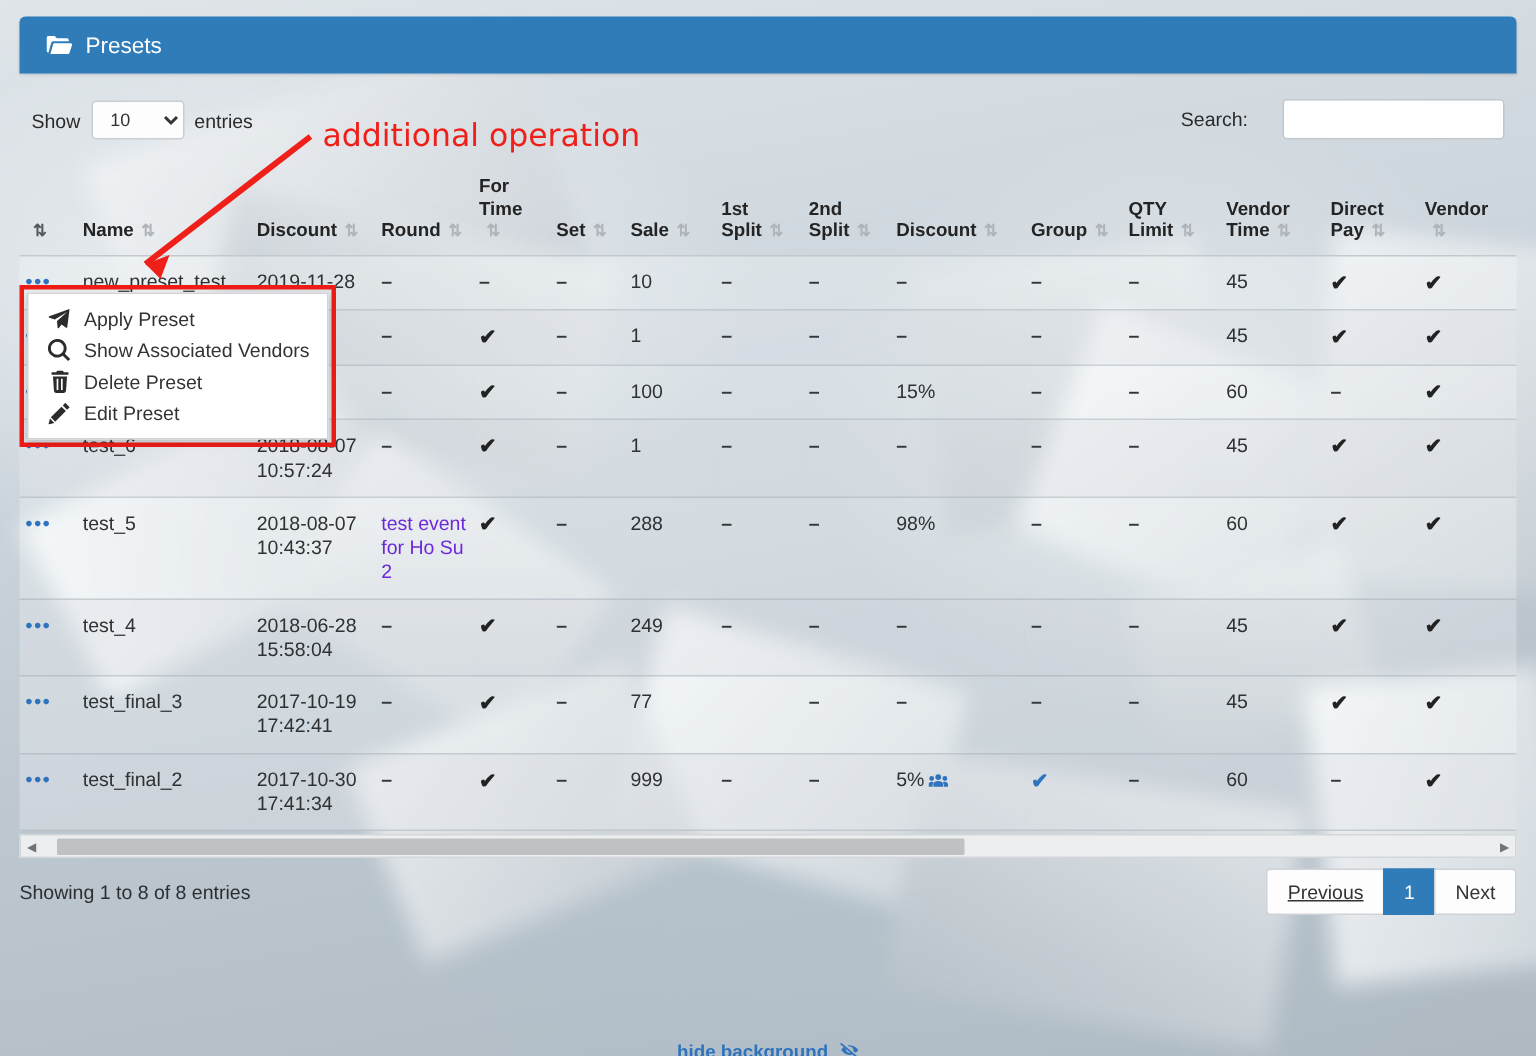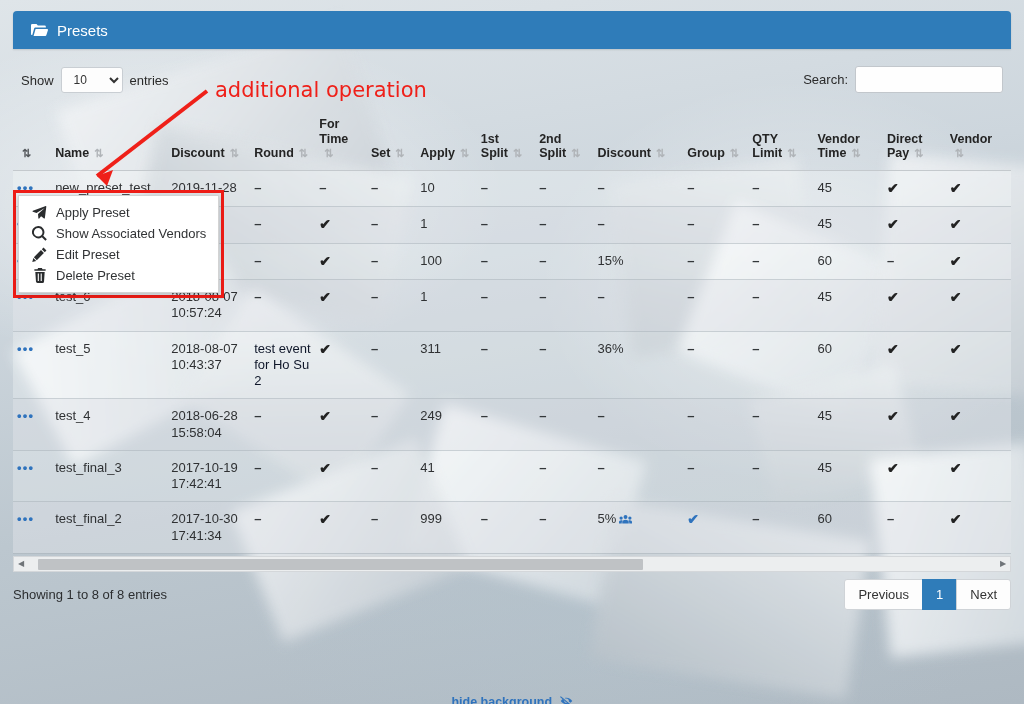--- a/index.html
+++ b/index.html
@@ -66,21 +66,21 @@
   select.len-select {
     font-family: "Liberation Sans", sans-serif;
     font-size: 12px;
     padding: 3px 4px 3px 8px;
     width: 62px; height: 26px;
     border: 1px solid #c9ced3;
     border-radius: 3px;
     background: #fdfdfd;
     color: #333;
   }
-  .search-wrap { display: flex; align-items: center; gap: 7px; }
+  .search-wrap { display: flex; align-items: center; gap: 23px; }
   input.search-box {
     width: 148px; height: 27px;
     border: 1px solid #c2c7cc;
     border-radius: 3px;
     background: #fefefe;
     padding: 0 6px;
     font-size: 13px;
     font-family: "Liberation Sans", sans-serif;
   }
 
@@ -116,21 +116,21 @@
   }
   tbody tr { background: rgba(250,251,252,0.30); }
   tbody tr.alt { background: rgba(228,232,236,0.42); }
   td.c-actions { width: 30px; padding-left: 8px; }
   .dots { color: #2f73bd; letter-spacing: 1.2px; font-size: 13px; font-weight: bold; cursor: pointer; }
   td.c-name { width: 96px; }
   td.c-created { width: 72px; color: #303234; margin-left: 40px; }
   .dash { font-weight: bold; color: #33373a; }
   .check { color: #222; font-size: 14px; font-weight: bold; }
   .check.blue { color: #2f73bd; }
-  .roundlink { color: #0f172a; }
+  .roundlink { color: #6d28d9; }
   .usr-icon { color: #2f73bd; margin-left: 3px; vertical-align: -2px; }
   .colhdr-name { width: 96px; }
 
   
   .ctx-wrap {
     position: absolute;
     left: 13px; top: 190px;
     z-index: 40;
     border: 3px solid #ee1c16;
     padding: 2px;
@@ -190,21 +190,21 @@
   .pager .pg {
     border: 1px solid #cfd3d7;
     background: #fdfdfd;
     padding: 7px 13px;
     font-size: 13px;
     color: #333;
     margin-left: -1px;
     cursor: pointer;
   }
   .pager .pg.active { background: #2f7cb9; border-color: #2f7cb9; color: #fff; }
-  .pager .pg:first-child { border-radius: 3px 0 0 3px; margin-left: 0; }
+  .pager .pg:first-child { border-radius: 3px 0 0 3px; margin-left: 0; text-decoration: underline; }
   .pager .pg:last-child { border-radius: 0 3px 3px 0; }
 
   .hide-bg {
     position: absolute;
     left: 0; right: 0; top: 681px;
     text-align: center;
     z-index: 5;
   }
   .hide-bg a {
     color: #2f73bd; font-size: 12.5px; font-weight: bold;
@@ -275,21 +275,21 @@
             <span>Round</span><span class="sorticon">⇅</span>
           </th>
           <th style="width:46px">
             <span>For
 Time</span><span class="sorticon">⇅</span>
           </th>
           <th style="width:44px">
             <span>Set</span><span class="sorticon">⇅</span>
           </th>
           <th style="width:54px">
-            <span>Apply</span><span class="sorticon">⇅</span>
+            <span>Sale</span><span class="sorticon">⇅</span>
           </th>
           <th style="width:52px">
             <span>1st
 Split</span><span class="sorticon">⇅</span>
           </th>
           <th style="width:52px">
             <span>2nd
 Split</span><span class="sorticon">⇅</span>
           </th>
           <th style="width:80px">
@@ -384,24 +384,24 @@
             <td><span class="check">✔</span></td>
             <td><span class="check">✔</span></td>
           </tr>
           <tr>
             <td class="c-actions"><span class="dots">•••</span></td>
             <td class="c-name">test_5</td>
             <td class="c-created">2018-08-07 10:43:37</td>
             <td><span class="roundlink">test event for Ho Su 2</span></td>
             <td><span class="check">✔</span></td>
             <td><span class="dash">–</span></td>
-            <td>311</td>
-            <td><span class="dash">–</span></td>
-            <td><span class="dash">–</span></td>
-            <td>36%</td>
+            <td>288</td>
+            <td><span class="dash">–</span></td>
+            <td><span class="dash">–</span></td>
+            <td>98%</td>
             <td><span class="dash">–</span></td>
             <td><span class="dash">–</span></td>
             <td>60</td>
             <td><span class="check">✔</span></td>
             <td><span class="check">✔</span></td>
           </tr>
           <tr class="alt">
             <td class="c-actions"><span class="dots">•••</span></td>
             <td class="c-name">test_4</td>
             <td class="c-created">2018-06-28 15:58:04</td>
@@ -418,21 +418,21 @@
             <td><span class="check">✔</span></td>
             <td><span class="check">✔</span></td>
           </tr>
           <tr>
             <td class="c-actions"><span class="dots">•••</span></td>
             <td class="c-name">test_final_3</td>
             <td class="c-created">2017-10-19 17:42:41</td>
             <td><span class="dash">–</span></td>
             <td><span class="check">✔</span></td>
             <td><span class="dash">–</span></td>
-            <td>41</td>
+            <td>77</td>
             <td></td>
             <td><span class="dash">–</span></td>
             <td><span class="dash">–</span></td>
             <td><span class="dash">–</span></td>
             <td><span class="dash">–</span></td>
             <td>45</td>
             <td><span class="check">✔</span></td>
             <td><span class="check">✔</span></td>
           </tr>
           <tr class="alt">
@@ -516,30 +516,30 @@
       <span class="ctx-ico">
         <svg width="15" height="15" viewBox="0 0 16 16">
             <path fill="#2a2c2e" d="M6.6 0a6.6 6.6 0 1 0 3.9 11.9l3.8 3.8 1.5-1.5-3.8-3.8A6.6 6.6 0 0 0 6.6 0zm0 2a4.6 4.6 0 1 1 0 9.2 4.6 4.6 0 0 1 0-9.2z"></path>
           </svg>
       </span>
       <span>Show Associated Vendors</span>
     </div>
 
     <div class="ctx-item">
       <span class="ctx-ico">
+        <svg width="14" height="15" viewBox="0 0 14 16">
+            <path fill="#2a2c2e" d="M5 0h4l.7 1.3H13V3H1V1.3h3.3L5 0zM2 4.3h10l-.7 10A1.7 1.7 0 0 1 9.6 16H4.4a1.7 1.7 0 0 1-1.7-1.6L2 4.3zm2.6 1.5v8h1.2v-8H4.6zm3.1 0v8h1.2v-8H7.7z"></path>
+          </svg>
+      </span>
+      <span>Delete Preset</span>
+    </div>
+
+    <div class="ctx-item">
+      <span class="ctx-ico">
         <svg width="15" height="15" viewBox="0 0 16 16">
             <path fill="#2a2c2e" d="M12.3.6l3.1 3.1-1.8 1.8-3.1-3.1L12.3.6zM9.6 3.3l3.1 3.1-7.6 7.6-3.1-3.1 7.6-7.6zM1.4 11.8l3.1 3.1-4.2 1.1 1.1-4.2z"></path>
           </svg>
       </span>
       <span>Edit Preset</span>
     </div>
 
-    <div class="ctx-item">
-      <span class="ctx-ico">
-        <svg width="14" height="15" viewBox="0 0 14 16">
-            <path fill="#2a2c2e" d="M5 0h4l.7 1.3H13V3H1V1.3h3.3L5 0zM2 4.3h10l-.7 10A1.7 1.7 0 0 1 9.6 16H4.4a1.7 1.7 0 0 1-1.7-1.6L2 4.3zm2.6 1.5v8h1.2v-8H4.6zm3.1 0v8h1.2v-8H7.7z"></path>
-          </svg>
-      </span>
-      <span>Delete Preset</span>
-    </div>
-
   </div>
 </div>
 
 </body></html>

